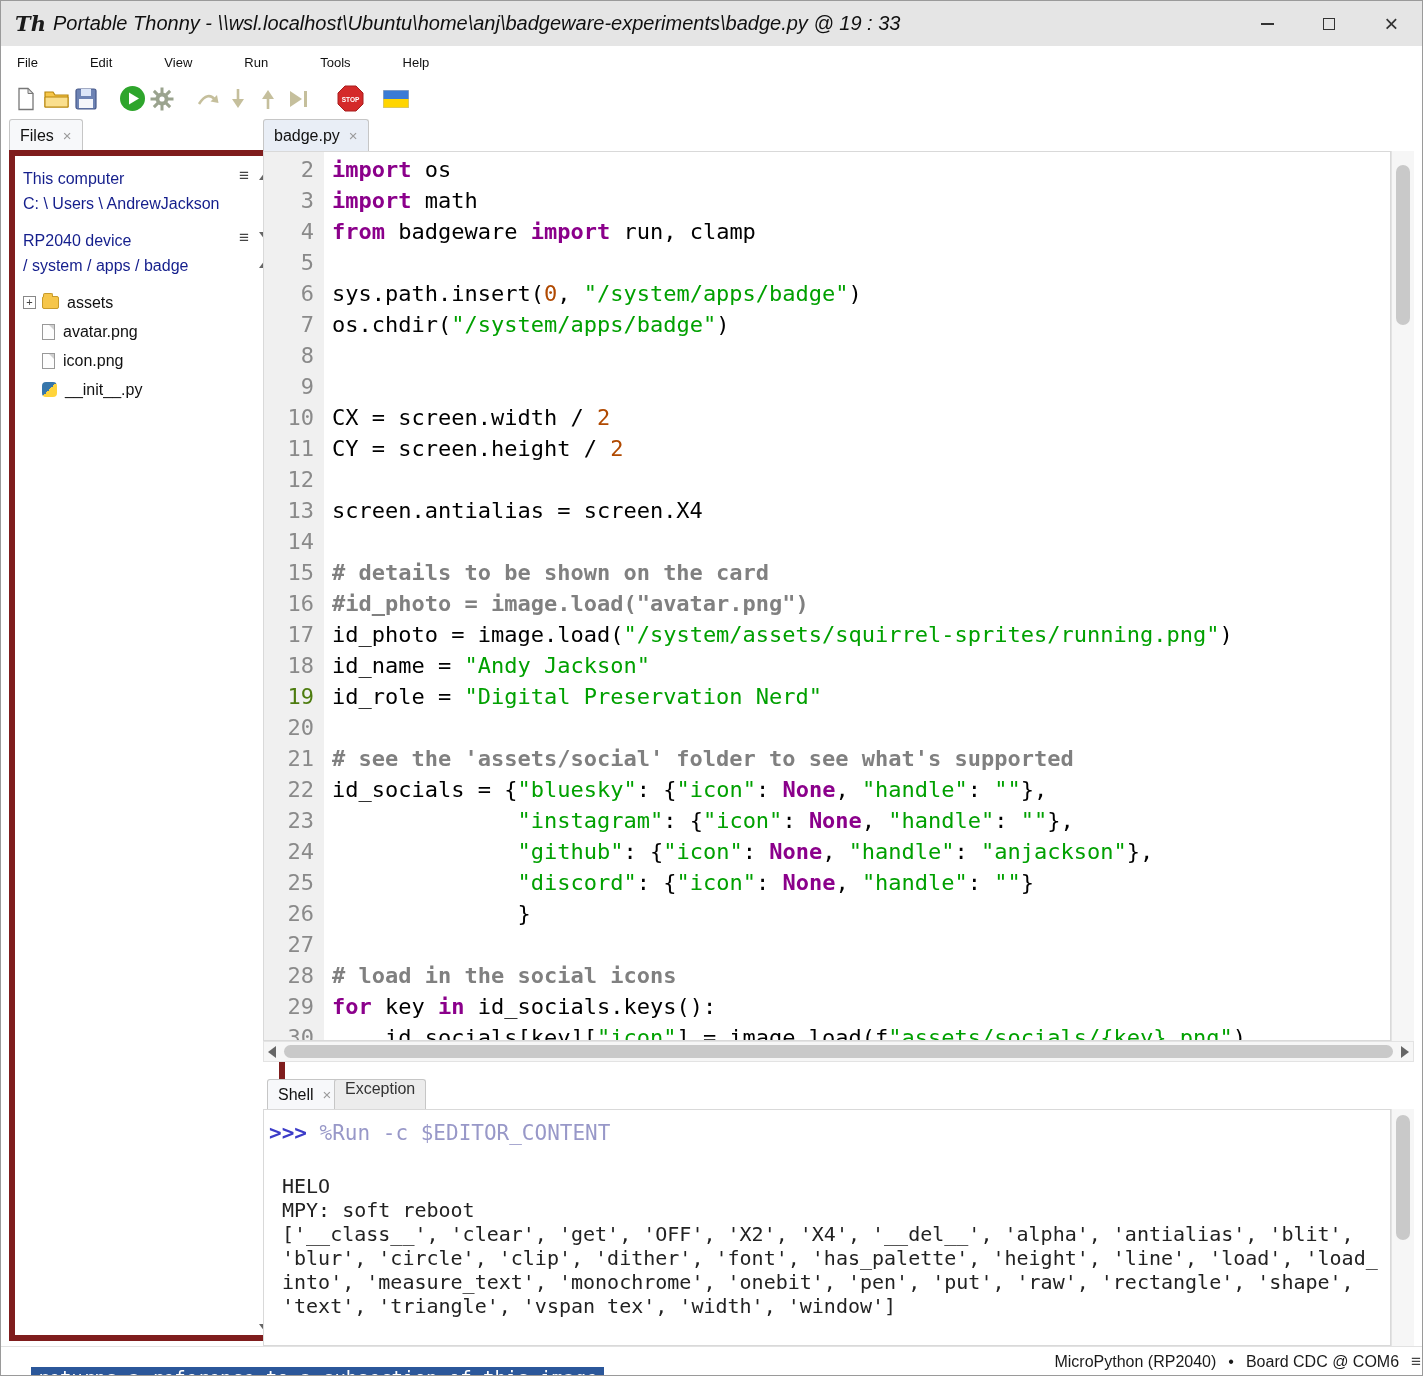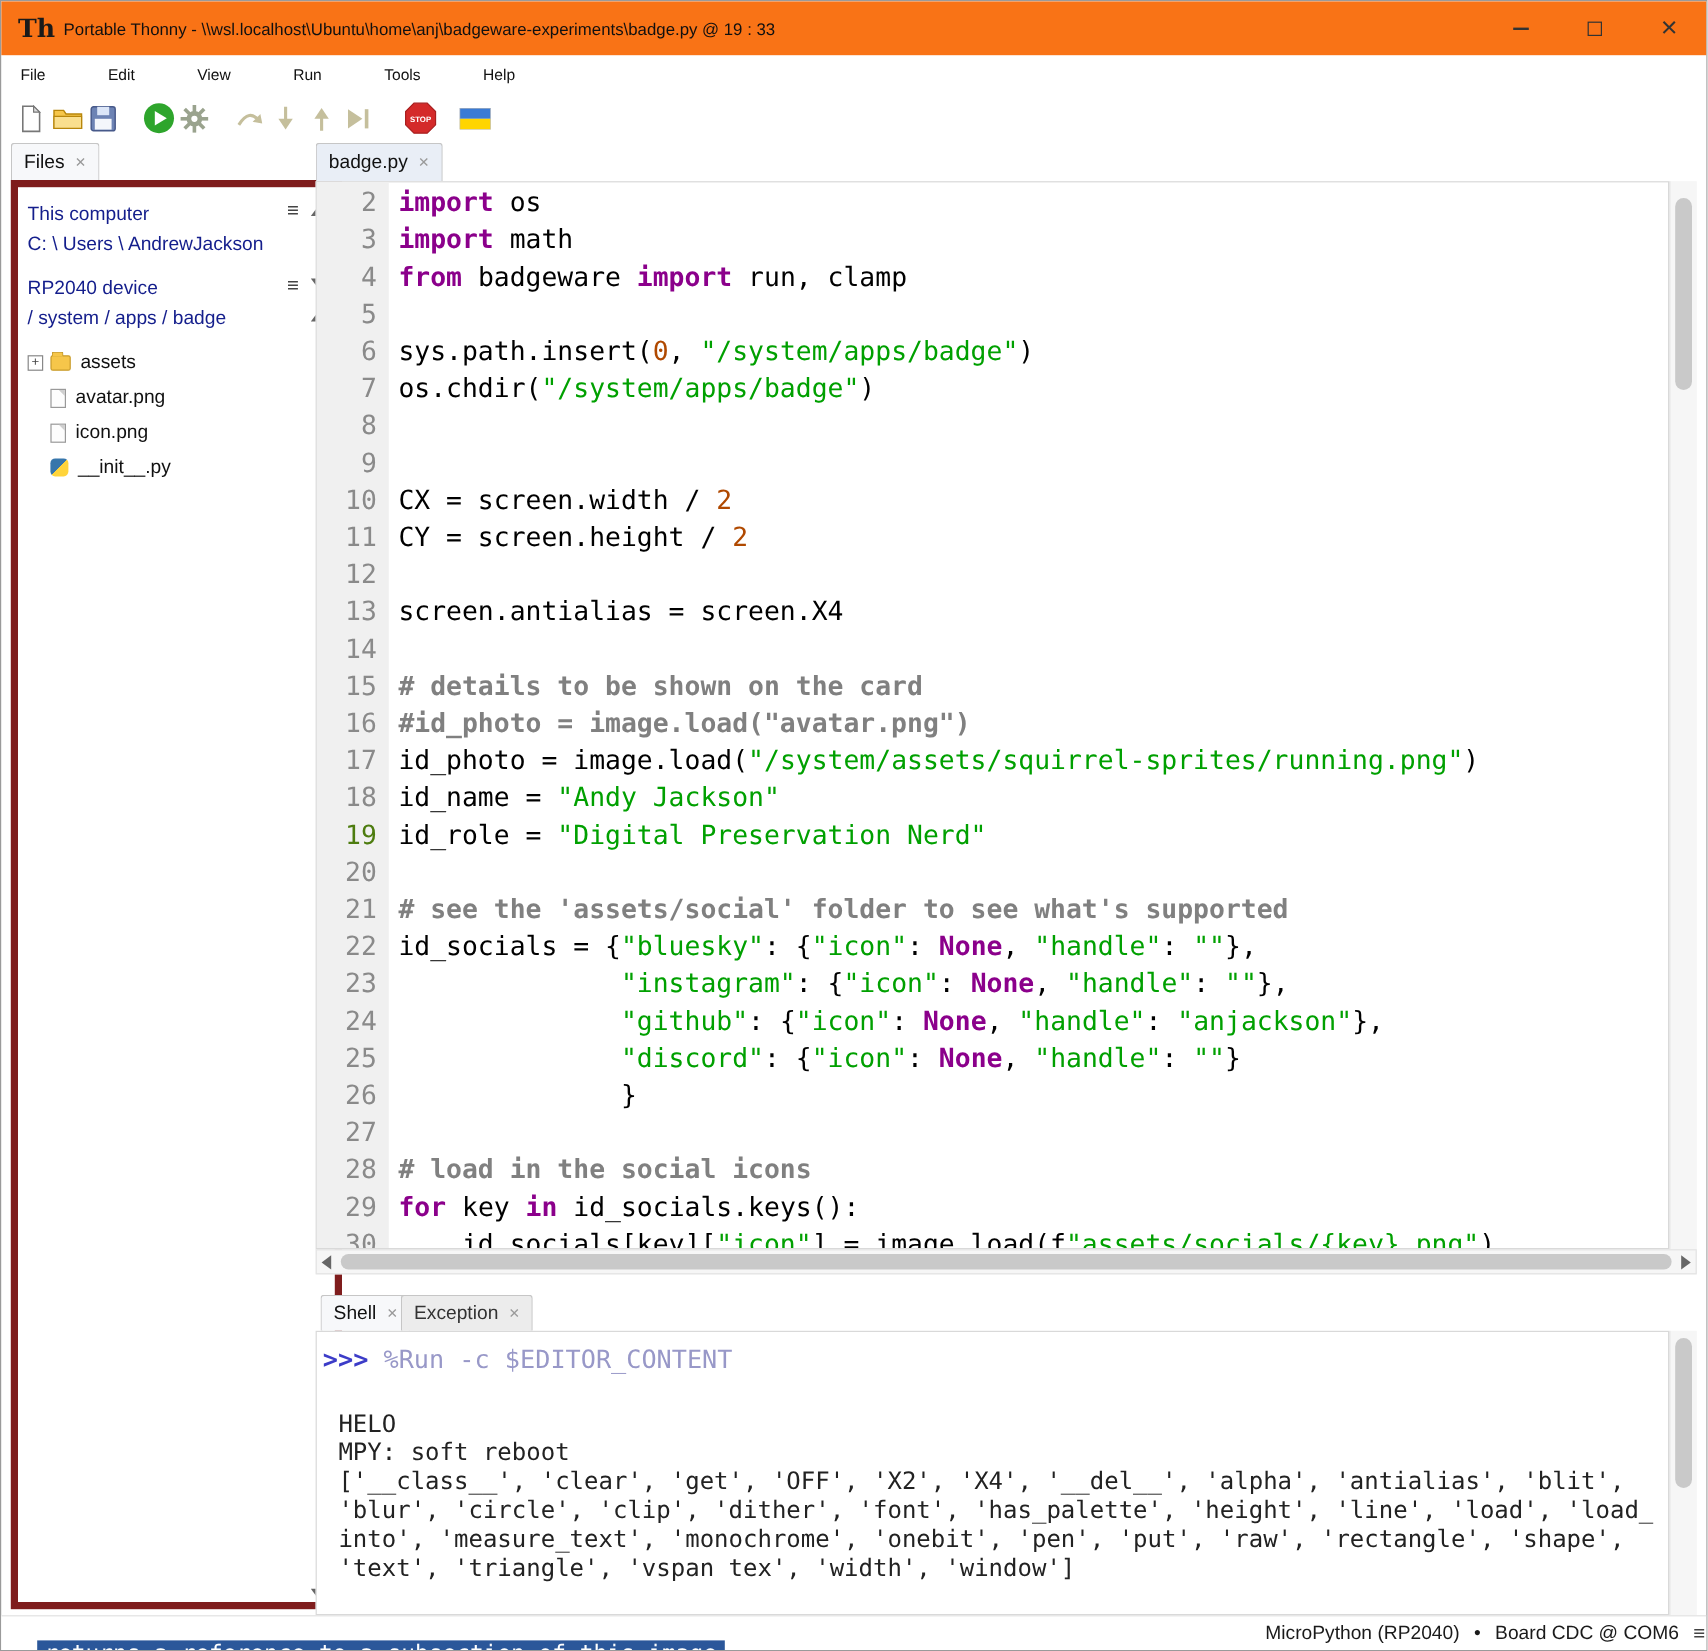--- a/index.html
+++ b/index.html
@@ -3,23 +3,23 @@
 <meta charset="utf-8">
 <style>
   html,body { margin:0; padding:0; background:#e8e8e8; }
   * { box-sizing: border-box; }
   .window {
     position:relative; width:1423px; height:1376px; background:#fff;
     border:1px solid #9a9a9a; overflow:hidden;
     font-family:"Liberation Sans", sans-serif; color:#111;
   }
   
-  .titlebar { position:absolute; top:0; left:0; right:0; height:45px; display:flex; align-items:center; background:#f97316; }
+  .titlebar { position:absolute; top:0; left:0; right:0; height:45px; display:flex; align-items:center; background:#e5e5e5;font-style:italic; }
   .logo { margin-left:14px; width:26px; text-align:center; font-family:"DejaVu Serif", serif; font-weight:bold; font-size:21px; color:#1a1a1a; }
-  .title { margin-left:12px; font-size:14px; color:#101010; white-space:nowrap; }
+  .title { margin-left:12px; font-size:20px; color:#101010; white-space:nowrap; }
   .win-controls { margin-left:auto; display:flex; height:100%; }
   .win-btn { width:62px; height:45px; display:flex; align-items:center; justify-content:center; }
   .glyph-min { width:13px; height:2px; background:#333; }
   .glyph-max { width:12px; height:12px; border:1.6px solid #333; }
   .glyph-close { font-size:24px; color:#333; line-height:1; }
   
   .menubar { position:absolute; top:45px; left:0; right:0; height:33px; display:flex; align-items:center; padding-left:4px; font-size:13px;gap:28px; }
   .menu-item { padding:4px 12px; cursor:default; }
   
   .toolbar { position:absolute; top:78px; left:0; right:0; height:39px; display:flex; align-items:center; padding-left:10px; }
@@ -293,21 +293,21 @@
   <div class="hscroll">
     <div class="harrow left"></div>
     <div class="hthumb"></div>
     <div class="harrow right"></div>
   </div>
 
   <div class="tab" style="left:266px; top:1078px; height:30px;">
     <span>Shell</span>
     <span class="tab-close">×</span>
   </div>
-  <div class="tab inactive" style="left:333px; top:1078px; height:30px;">
+  <div class="tab inactive" style="left:333px; top:1078px; height:30px;flex-direction:column;">
     <span>Exception</span>
     <span class="tab-close">×</span>
   </div>
 
   <div class="shell">
       <div class="shell-line prompt-line"><span class="tok-prompt">&gt;&gt;&gt; </span><span class="tok-magic">%Run -c $EDITOR_CONTENT</span></div>
       <div class="shell-line out">&nbsp;</div>
       <div class="shell-line out"><span class="tok-out">HELO</span></div>
       <div class="shell-line out"><span class="tok-out">MPY: soft reboot</span></div>
       <div class="shell-line out"><span class="tok-out">['__class__', 'clear', 'get', 'OFF', 'X2', 'X4', '__del__', 'alpha', 'antialias', 'blit', 'blur', 'circle', 'clip', 'dither', 'font', 'has_palette', 'height', 'line', 'load', 'load_into', 'measure_text', 'monochrome', 'onebit', 'pen', 'put', 'raw', 'rectangle', 'shape', 'text', 'triangle', 'vspan tex', 'width', 'window']</span></div>

